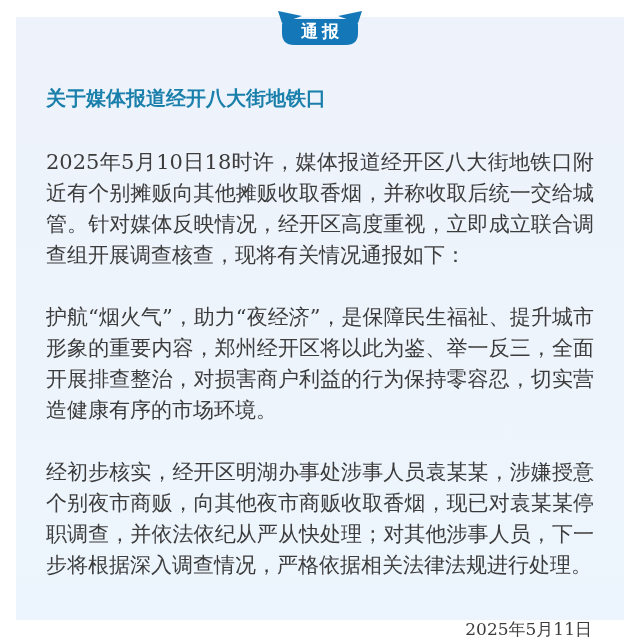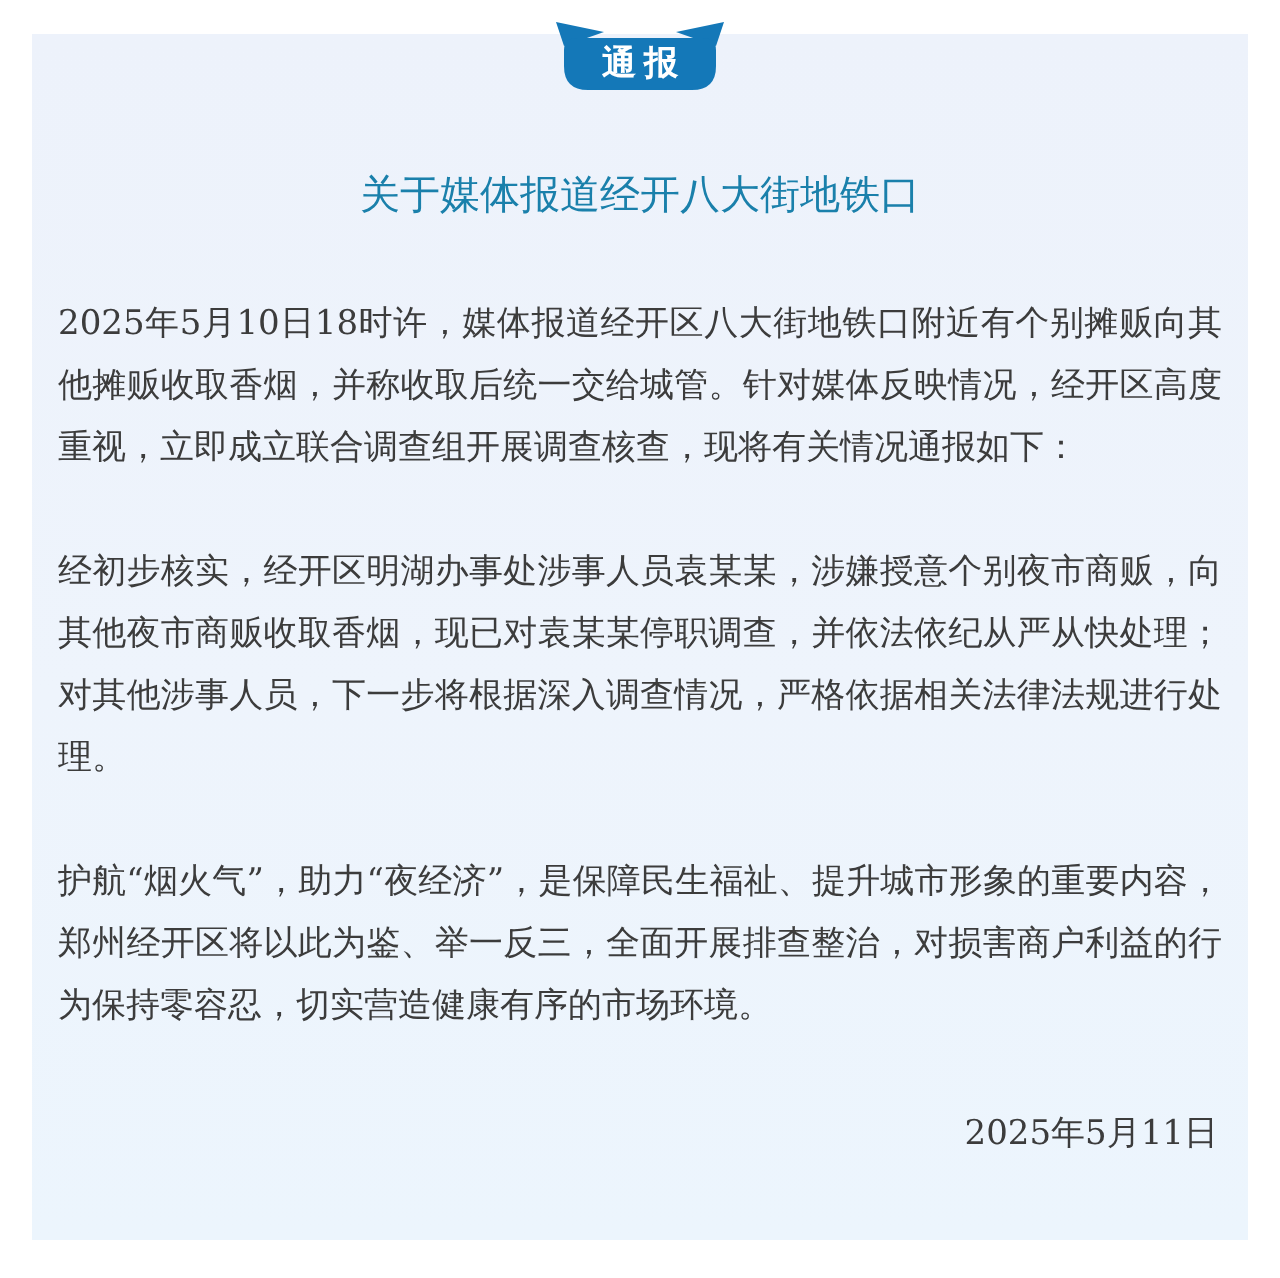--- a/index.html
+++ b/index.html
@@ -7,21 +7,21 @@
   body {
     background: #ffffff;
     font-family: "DejaVu Serif", serif;
     overflow: hidden;
   }
   .card {
     position: relative;
     margin: 17px 16px 0;
     height: 603px;
     background: linear-gradient(180deg, #edf2fb 0%, #eef4fc 55%, #ecf5fd 100%);
-    padding: 66px 13px 0;
+    padding: 66px 30px 0;
   }
   .ribbon {
     position: absolute;
     top: -8px;
     left: 50%;
     transform: translateX(-50%);
     width: 88px;
     height: 36px;
   }
   .ribbon svg { display: block; }
@@ -31,30 +31,30 @@
     text-align: center;
     color: #ffffff;
     font-family: "Liberation Sans", sans-serif;
     font-weight: bold;
     font-size: 17px;
     line-height: 1;
     letter-spacing: 4px;
     text-indent: 4px;
   }
   .title {
-    text-align: center;
+    text-align: left;
     color: #1a80ab;
     font-family: "Liberation Sans", sans-serif;
-    font-weight: normal;
+    font-weight: bold;
     font-size: 20px;
     line-height: 30px;
     margin-bottom: 34px;
   }
   .body-text p {
-    font-size: 17px;
+    font-size: 21px;
     line-height: 31px;
     color: #3c3c3c;
     text-align: justify;
     text-justify: inter-ideograph;
     margin-bottom: 31px;
   }
   .signature {
     margin-top: 28px;
     text-align: right;
     font-size: 17px;
@@ -76,21 +76,21 @@
     </svg>
     <span class="ribbon-label">通报</span>
   </div>
 
   <div class="title">
     <div>关于媒体报道经开八大街地铁口</div>
   </div>
 
   <div class="body-text">
     <p>2025年5月10日18时许，媒体报道经开区八大街地铁口附近有个别摊贩向其他摊贩收取香烟，并称收取后统一交给城管。针对媒体反映情况，经开区高度重视，立即成立联合调查组开展调查核查，现将有关情况通报如下：</p>
+    <p>护航“烟火气”，助力“夜经济”，是保障民生福祉、提升城市形象的重要内容，郑州经开区将以此为鉴、举一反三，全面开展排查整治，对损害商户利益的行为保持零容忍，切实营造健康有序的市场环境。</p>
     <p>经初步核实，经开区明湖办事处涉事人员袁某某，涉嫌授意个别夜市商贩，向其他夜市商贩收取香烟，现已对袁某某停职调查，并依法依纪从严从快处理；对其他涉事人员，下一步将根据深入调查情况，严格依据相关法律法规进行处理。</p>
-    <p>护航“烟火气”，助力“夜经济”，是保障民生福祉、提升城市形象的重要内容，郑州经开区将以此为鉴、举一反三，全面开展排查整治，对损害商户利益的行为保持零容忍，切实营造健康有序的市场环境。</p>
   </div>
 
   <div class="signature">
     <div>2025年5月11日</div>
   </div>
 
 </div>
 
 </body></html>

